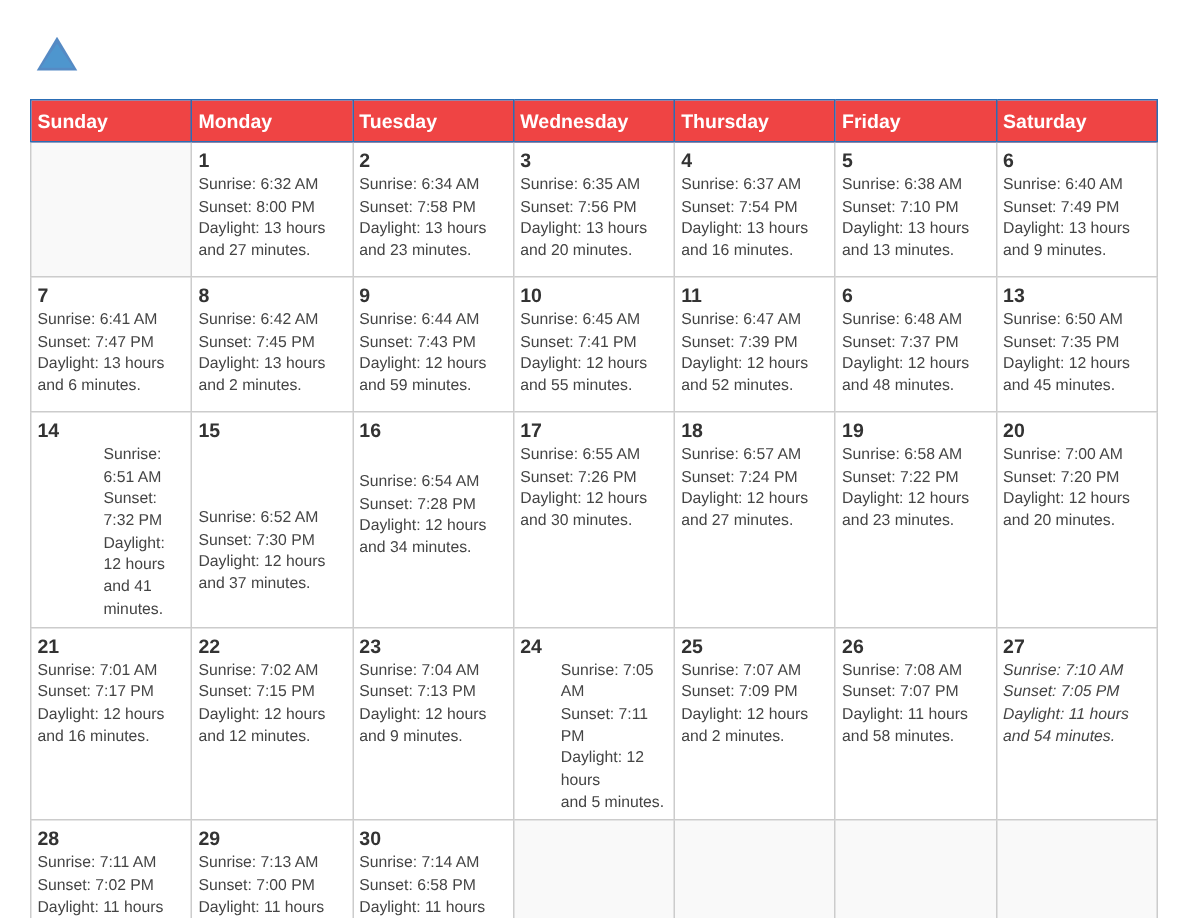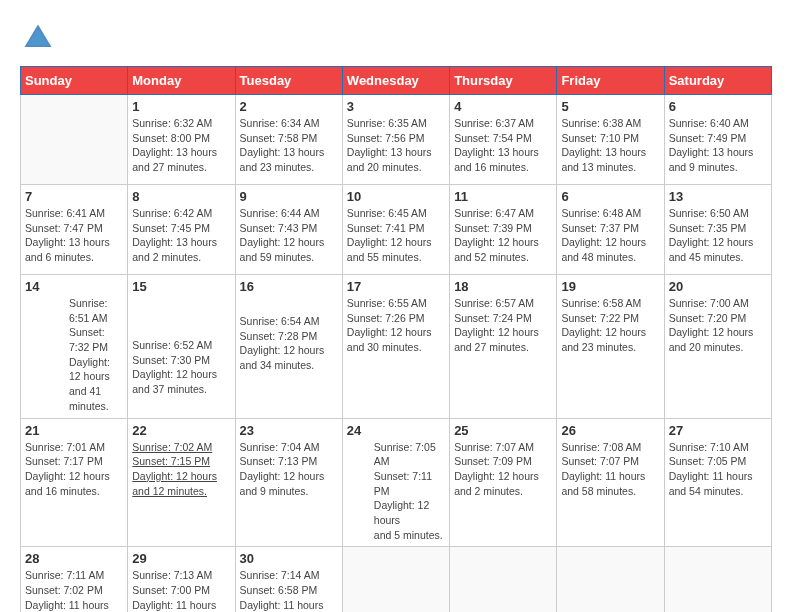--- a/index.html
+++ b/index.html
@@ -276,21 +276,21 @@
       <tr>
         <td>
           <span class="day-num">21</span>
           <div class="day-info" style="white-space: pre-line;">Sunrise: 7:01 AM
 Sunset: 7:17 PM
 Daylight: 12 hours
 and 16 minutes.</div>
         </td>
         <td>
           <span class="day-num">22</span>
-          <div class="day-info" style="white-space: pre-line; text-decoration: underline;">Sunrise: 7:02 AM
+          <div class="day-info" style="white-space: pre-line;">Sunrise: 7:02 AM
 Sunset: 7:15 PM
 Daylight: 12 hours
 and 12 minutes.</div>
         </td>
         <td>
           <span class="day-num">23</span>
           <div class="day-info" style="white-space: pre-line;">Sunrise: 7:04 AM
 Sunset: 7:13 PM
 Daylight: 12 hours
 and 9 minutes.</div>
@@ -311,21 +311,21 @@
         </td>
         <td>
           <span class="day-num">26</span>
           <div class="day-info" style="white-space: pre-line;">Sunrise: 7:08 AM
 Sunset: 7:07 PM
 Daylight: 11 hours
 and 58 minutes.</div>
         </td>
         <td>
           <span class="day-num">27</span>
-          <div class="day-info" style="white-space: pre-line;">Sunrise: 7:10 AM
+          <div class="day-info" style="white-space: pre-line; font-style: italic;">Sunrise: 7:10 AM
 Sunset: 7:05 PM
 Daylight: 11 hours
 and 54 minutes.</div>
         </td>
       </tr>
       <tr class="last-row">
         <td>
           <span class="day-num">28</span>
           <div class="day-info" style="white-space: pre-line;">Sunrise: 7:11 AM
 Sunset: 7:02 PM

